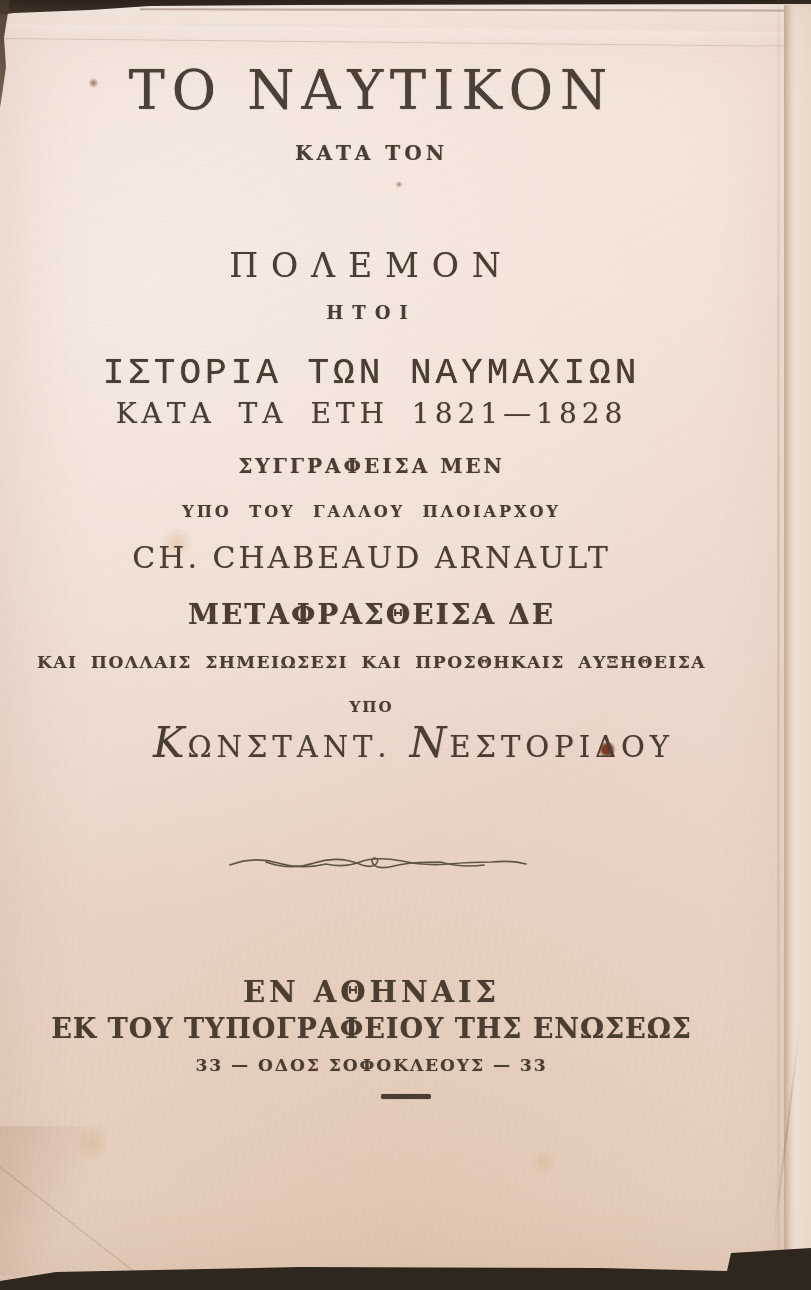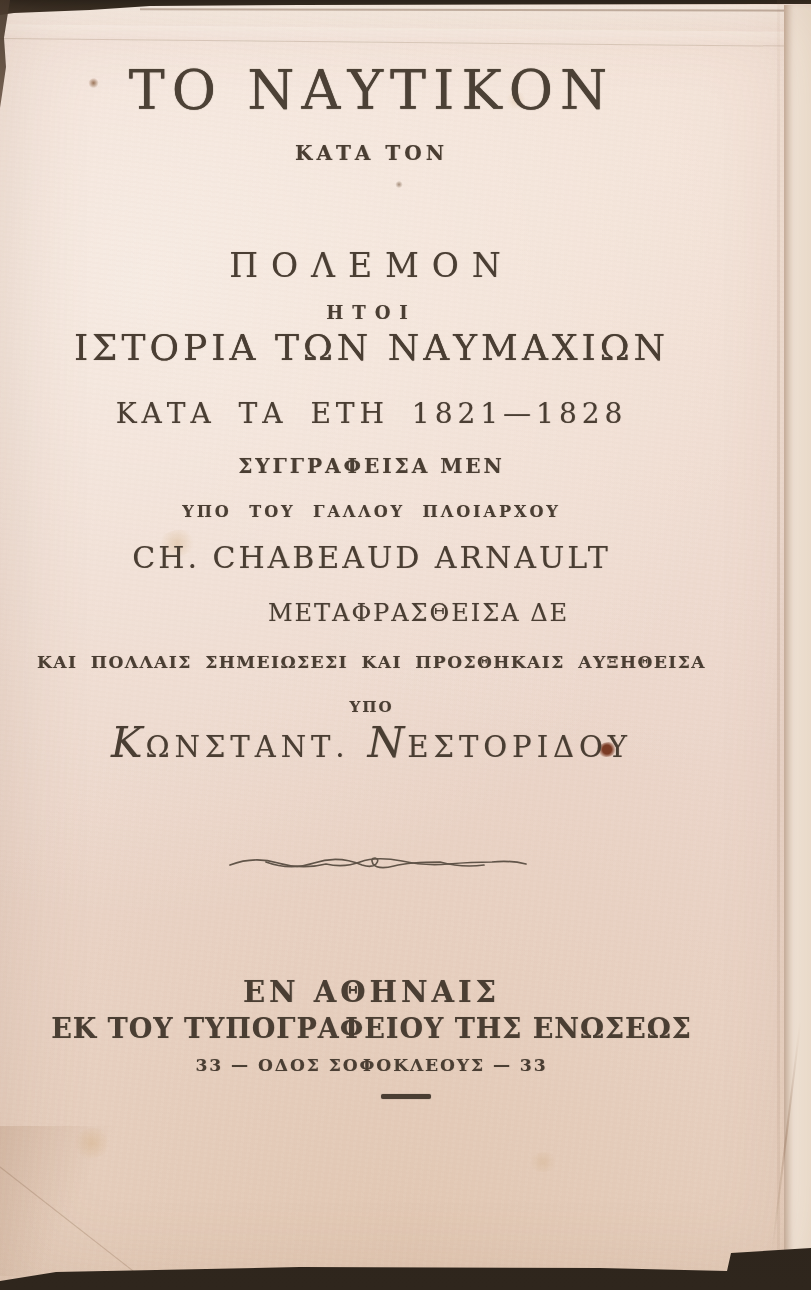--- a/index.html
+++ b/index.html
@@ -88,30 +88,30 @@
   .t { position:absolute; left:0; width:743px; text-align:center;
        color:#4a3e33; line-height:1; white-space:nowrap;
        text-shadow:0.3px 0.3px 0.7px rgba(74,62,51,0.45); }
   .l-main-title      { top:64px;  font-size:54px; letter-spacing:7px; color:#4c4136;
                        text-shadow:0 0 0.9px #4c4136; }
   .l-kata-ton        { top:143px; font-size:20px; font-weight:bold; letter-spacing:4px; }
   .l-yper            { top:187px; font-size:35px; font-weight:bold; letter-spacing:1px;
                        transform:scaleY(1.02); }
   .l-polemon         { top:249px; font-size:33px; letter-spacing:13px; }
   .l-etoi            { top:304px; font-size:18px; font-weight:bold; letter-spacing:9px; }
-  .l-istoria         { top:330px; font-size:36px; letter-spacing:4px;
-                       text-shadow:0 0 0.7px #4a3e33; }
+  .l-istoria         { top:356px; font-size:36px; letter-spacing:4px;
+                       text-shadow:0 0 0.7px #4a3e33;font-family:Liberation Mono, monospace; }
   .l-eth             { top:400px; font-size:28px; letter-spacing:5px; word-spacing:9px; }
   .l-syggrafeisa     { top:456px; font-size:20px; font-weight:bold; letter-spacing:3px; }
   .l-ypo-tou         { top:504px; font-size:16px; font-weight:bold; letter-spacing:3px; word-spacing:9px; }
   .l-arnault         { top:543px; font-size:30px; letter-spacing:3px; }
-  .l-metafrastheisa  { top:601px; font-size:24px; font-weight:normal; letter-spacing:2px;padding-left:47px; }
+  .l-metafrastheisa  { top:601px; font-size:28px; font-weight:bold; letter-spacing:2px; }
   .l-notes           { top:654px; font-size:17px; font-weight:bold; letter-spacing:1.5px; word-spacing:6px; }
   .l-ypo2            { top:700px; font-size:15px; font-weight:bold; letter-spacing:2px; }
-  .l-translator      { top:722px; font-size:29px; letter-spacing:5px; }
+  .l-translator      { top:722px; font-size:29px; letter-spacing:5px;padding-left:42px; }
   .l-translator .swash { display:inline-block; }
   .l-translator .swash::first-letter { font-size:42px; font-style:italic; letter-spacing:3px; }
   .l-translator .gap { display:inline-block; width:18px; }
   .l-city            { top:978px;  font-size:29px; font-weight:bold; letter-spacing:4px; }
   .l-printer         { top:1015px; font-size:27px; font-weight:bold; letter-spacing:1px; }
   .l-address         { top:1057px; font-size:17px; font-weight:bold; letter-spacing:2px; }
   .l-year            { top:1112px; font-size:36px; letter-spacing:5px; }
 
   .rule-divider { position:absolute; top:1094px; left:50%; margin-left:-25px;
     width:50px; height:5px; background:#4a3e33; border-radius:2px;

